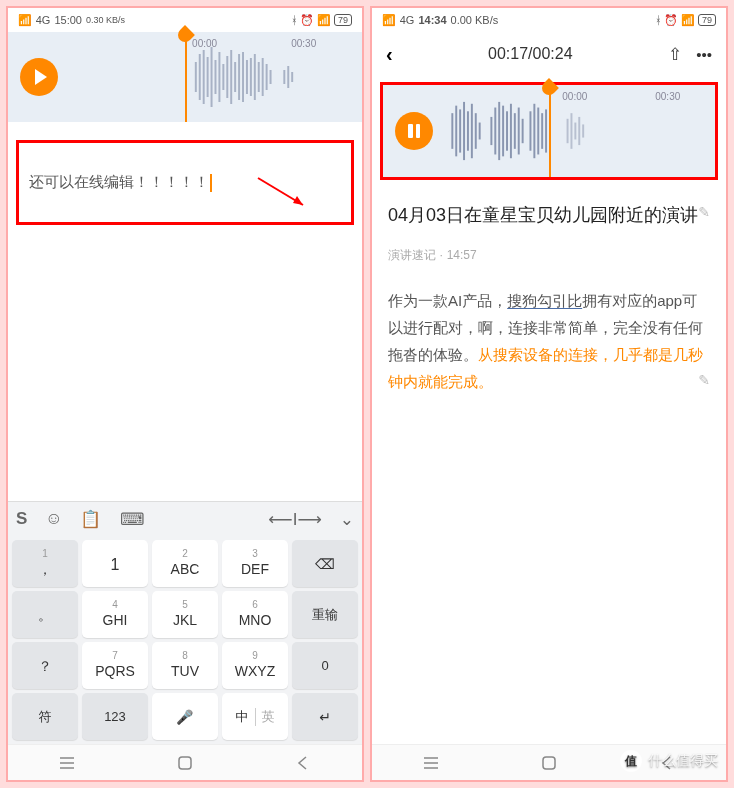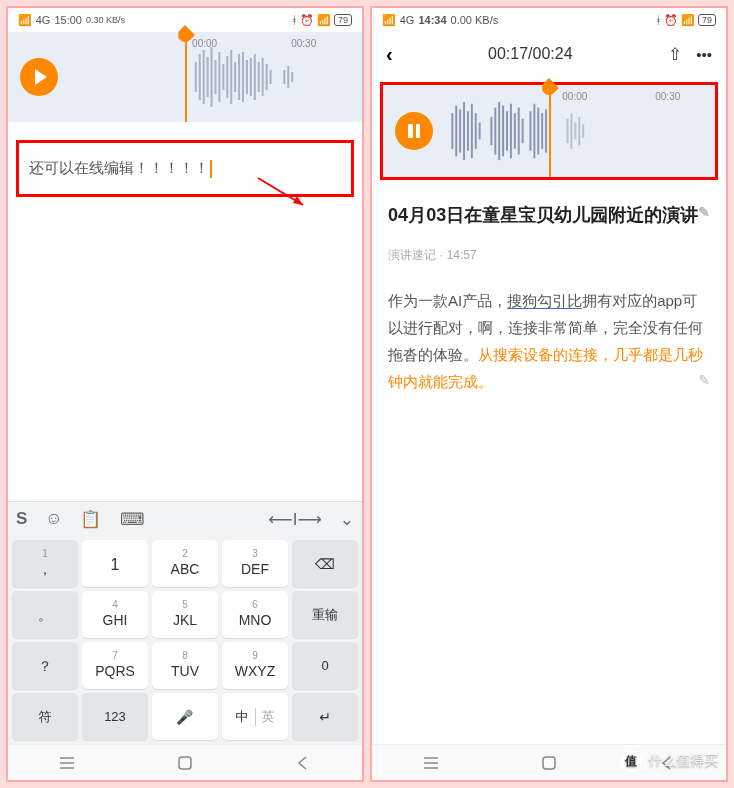--- a/index.html
+++ b/index.html
@@ -106,26 +106,26 @@
     .waveform-svg { position: absolute; left: 0; right: 0; top: 0; bottom: 0; width: 100%; height: 100%; }
     .content {
       padding: 12px 16px;
       font-size: 15px;
       line-height: 1.8;
       color: #555;
     }
     .underline { text-decoration: underline; text-decoration-color: #4a6da7; text-underline-offset: 2px; }
     .highlight-orange { color: #ff8800; }
     .edit-pencil { color: #bbb; float: right; font-size: 14px; }
-    .title-right { font-size: 18px; color: #222; font-weight: 700; line-height: 1.5; text-align: center; }
+    .title-right { font-size: 18px; color: #222; font-weight: 400; line-height: 1.5; }
     .subtitle-right { font-size: 12px; color: #aaa; margin-top: 16px; }
     .edit-box {
       margin: 10px 8px 0 8px;
       border: 3px solid #ff0000;
-      padding: 16px 10px;
+      padding: 30px 10px;
       font-size: 15px;
       color: #555;
       display: flex;
       align-items: center;
     }
     .cursor {
       display: inline-block;
       width: 1.5px;
       height: 18px;
       background: #ff8800;

